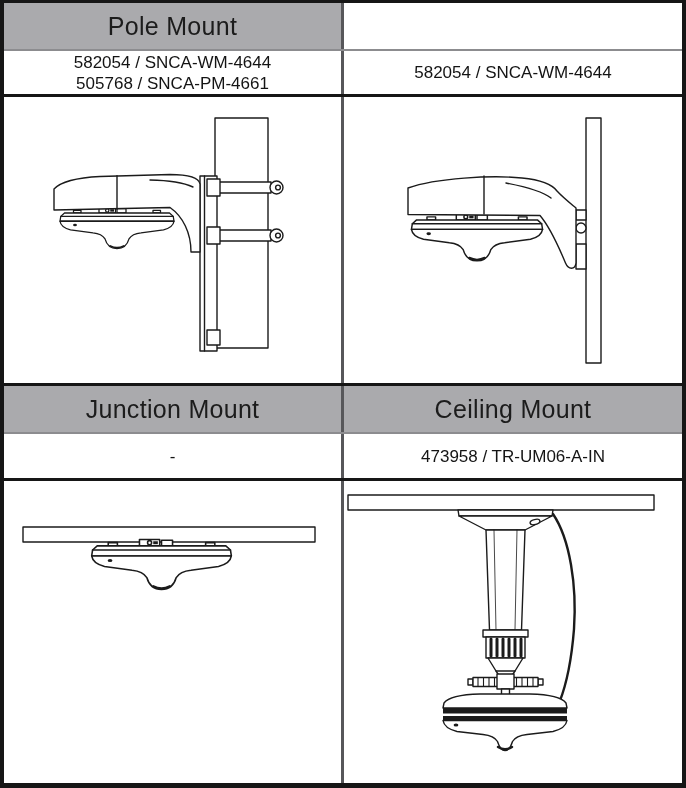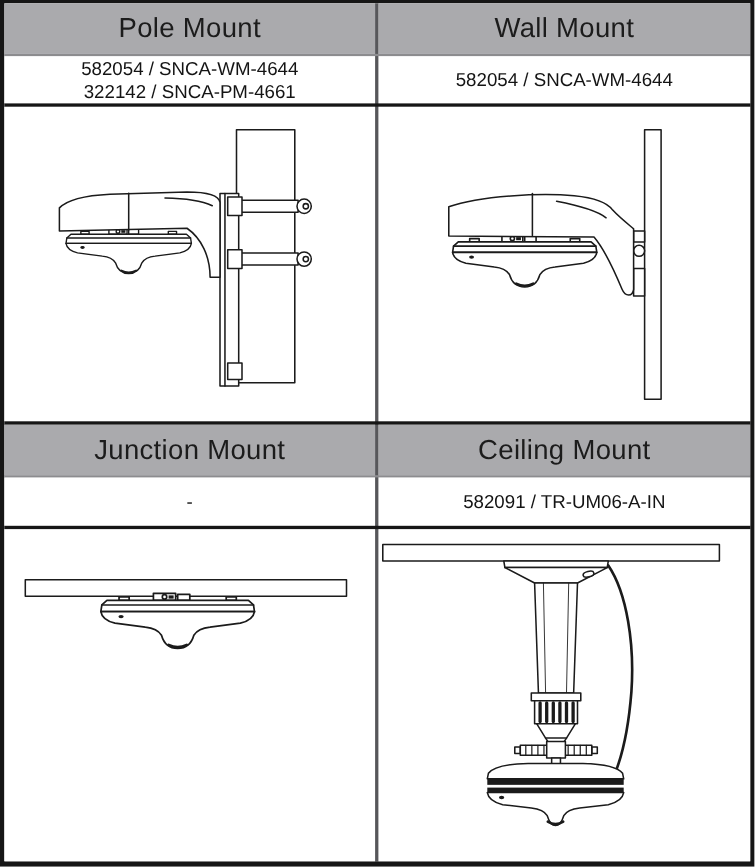--- a/index.html
+++ b/index.html
@@ -60,27 +60,24 @@
     <div class="vdivider"></div>
     <div class="hline thin r2"></div>
     <div class="hline r4"></div>
     <div class="hline r6"></div>
     <div class="hline thin r8"></div>
     <div class="hline r10"></div>
 
     <div class="head-cell c1" style="grid-row:1">
       <span>Pole Mount</span>
     </div>
-    <div class="head-cell c3" style="grid-row:1">
-      <span>Wall Mount</span>
-    </div>
 
     <div class="part-cell c1" style="grid-row:3">
       <div>582054 / SNCA-WM-4644</div>
-      <div>322142 / SNCA-PM-4661</div>
+      <div>505768 / SNCA-PM-4661</div>
     </div>
     <div class="part-cell c3" style="grid-row:3">
       <div>582054 / SNCA-WM-4644</div>
     </div>
 
     <div class="illus-cell c1" style="grid-row:5">
       <svg viewBox="0 0 337 286">
         <g stroke="#1b1b1b" stroke-width="1.4" fill="none" stroke-linejoin="round" stroke-linecap="round">
 
           <rect x="211" y="21" width="53" height="230" fill="#fff"></rect>
@@ -129,21 +126,21 @@
       <span>Ceiling Mount</span>
     </div>
     <div class="head-cell c1" style="grid-row:7">
       <span>Junction Mount</span>
     </div>
 
     <div class="part-cell c1" style="grid-row:9">
       <div>-</div>
     </div>
     <div class="part-cell c3" style="grid-row:9">
-      <div>582091 / TR-UM06-A-IN</div>
+      <div>473958 / TR-UM06-A-IN</div>
     </div>
 
     <div class="illus-cell c1" style="grid-row:11">
       <svg viewBox="0 0 337 302">
         <g stroke="#1b1b1b" stroke-width="1.4" fill="none" stroke-linejoin="round" stroke-linecap="round">
 
           <rect x="19" y="46" width="292" height="15" fill="#fff"></rect>
 
           <use href="#cam" transform="translate(84,57.5) scale(0.919)"></use>
         </g>

